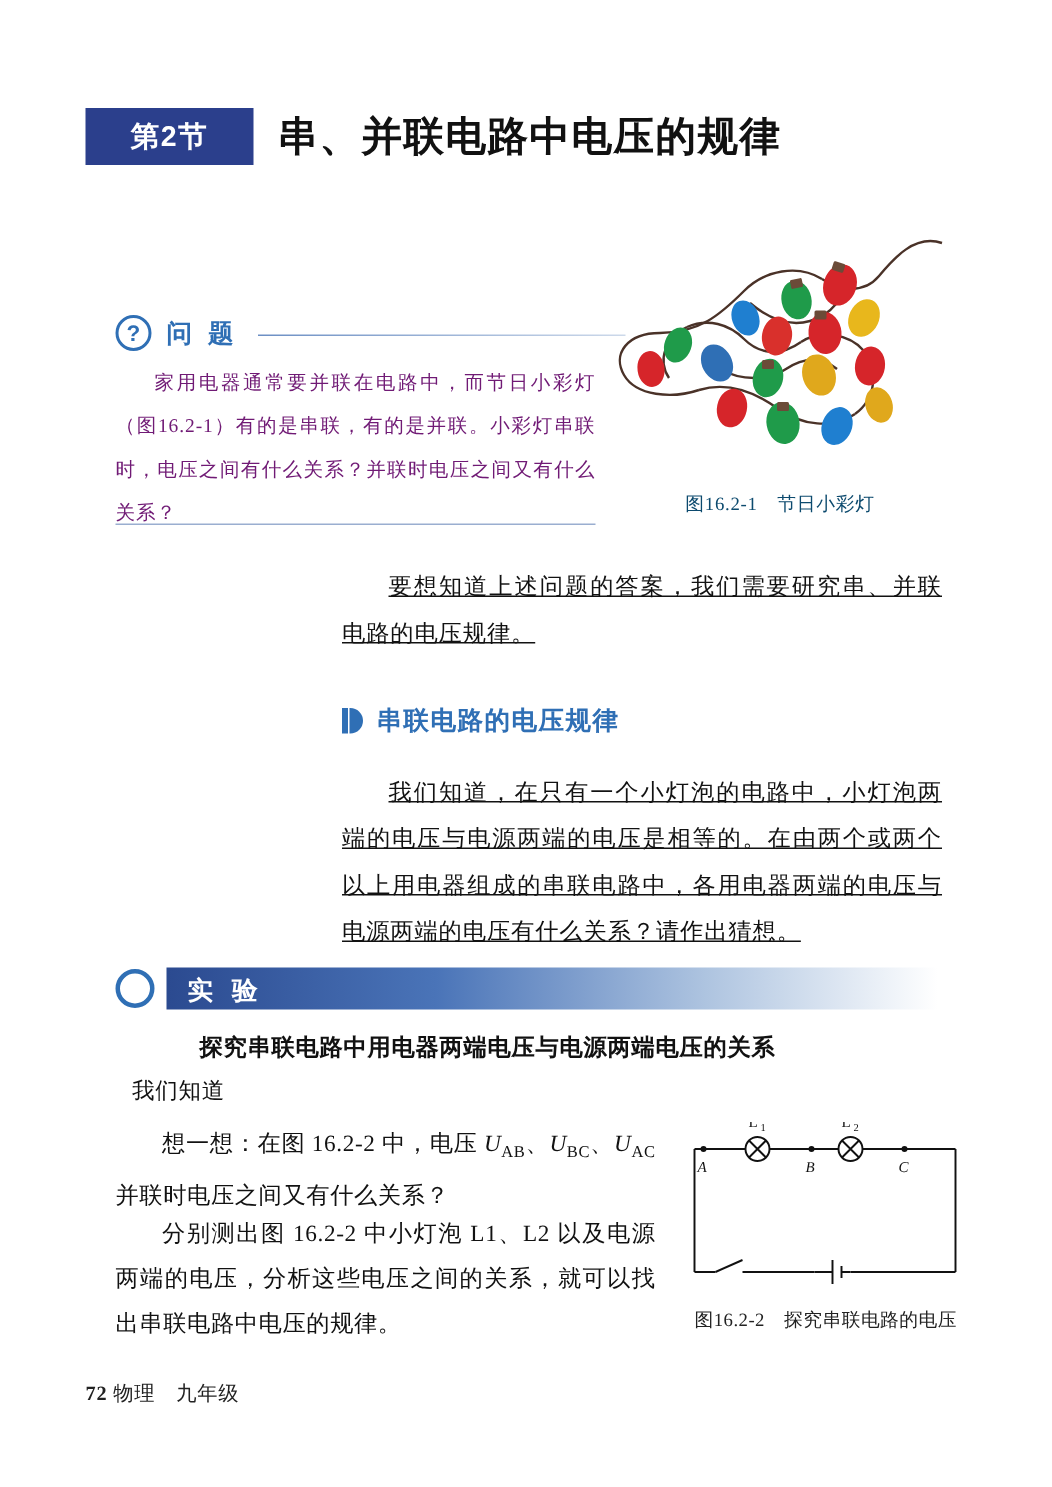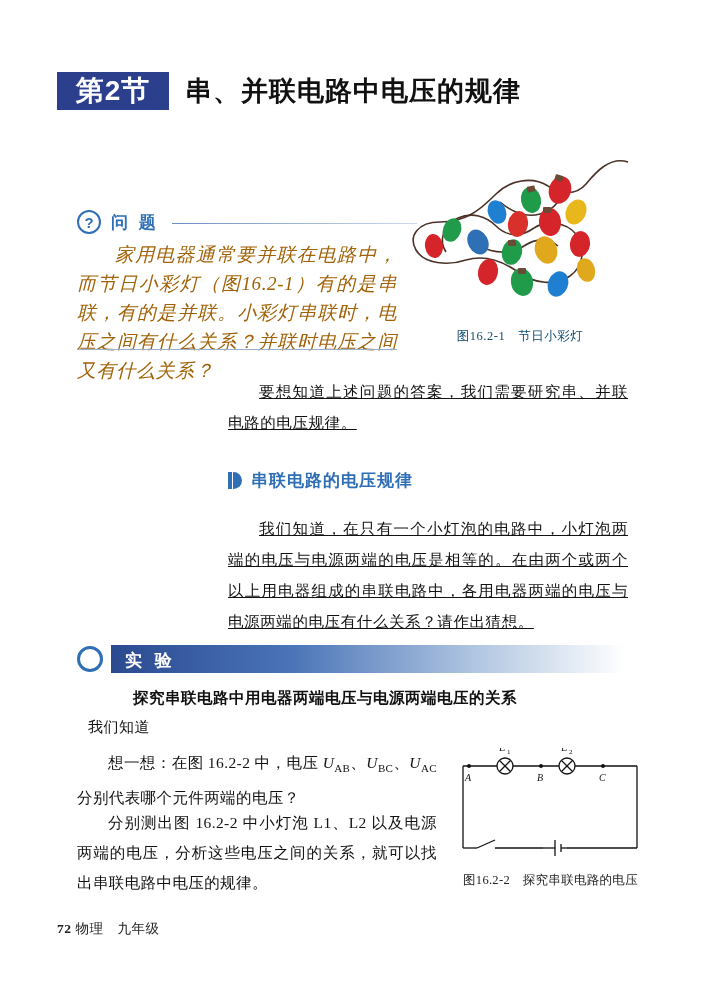--- a/index.html
+++ b/index.html
@@ -31,21 +31,21 @@
     height: 40px;
   }
   .section-tag {
     position: absolute;
     left: 0;
     top: 0;
     width: 112px;
     height: 38px;
     background: #2b3f8c;
     color: #ffffff;
-    font-size: 28px;
+    font-size: 19px;
     font-weight: bold;
     letter-spacing: 1px;
     display: flex;
     align-items: center;
     justify-content: center;
     font-family: "Liberation Sans", sans-serif;
   }
   .section-title {
     position: absolute;
     left: 128px;
@@ -101,27 +101,26 @@
     top: 13px;
     width: 245px;
     height: 1px;
     background: linear-gradient(to right, #6c8fc4, #cdd9ea);
   }
   .q-body {
     position: absolute;
     left: 77px;
     top: 240px;
     width: 320px;
-    font-size: 19px;
+    font-size: 13px;
     line-height: 29px;
     text-align: justify;
     text-indent: 2em;
     letter-spacing: 0.6px;
-    color: #a16207;
-    font-style: italic;
+    color: #701a75;
   }
   .q-underline {
     position: absolute;
     left: 77px;
     top: 349px;
     width: 320px;
     height: 1px;
     background: #9aaed0;
   }
 
@@ -367,21 +366,21 @@
 
   <div class="exp-band">
     <div class="exp-bar"></div>
     <div class="exp-circle"></div>
     <div class="exp-label">实 验</div>
   </div>
   <div class="exp-title">探究串联电路中用电器两端电压与电源两端电压的关系</div>
   <div class="exp-sub">我们知道</div>
 
   <div class="exp-p exp-p1">
-    <span>想一想：在图 16.2-2 中，电压 </span><i>U</i><sub>AB</sub><span>、</span><i>U</i><sub>BC</sub><span>、</span><i>U</i><sub>AC</sub><span>分别代表哪个元件两端的电压？</span>
+    <span>想一想：在图 16.2-2 中，电压 </span><i>U</i><sub>AB</sub><span>、</span><i>U</i><sub>BC</sub><span>、</span><i>U</i><sub>AC</sub><span>并联时电压之间又有什么关系？</span>
   </div>
 
   <div class="exp-p exp-p2">分别测出图 16.2-2 中小灯泡 L1、L2 以及电源两端的电压，分析这些电压之间的关系，就可以找出串联电路中电压的规律。</div>
 
   <div class="fig2">
     <svg width="190" height="120" viewBox="0 0 190 120" xmlns="http://www.w3.org/2000/svg">
       <g stroke="#111" stroke-width="1.3" fill="none">
 
         <path d="M8 18 H42"></path>
         <path d="M58 18 H104"></path>

